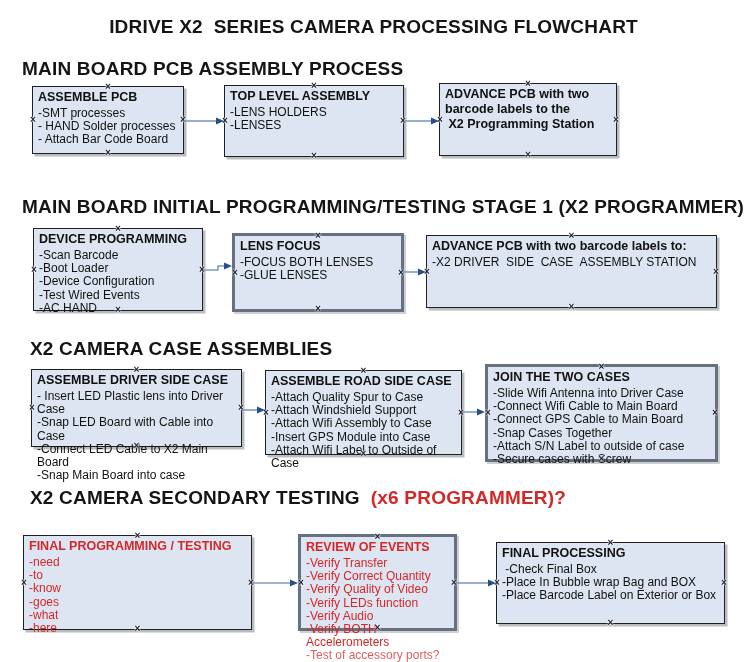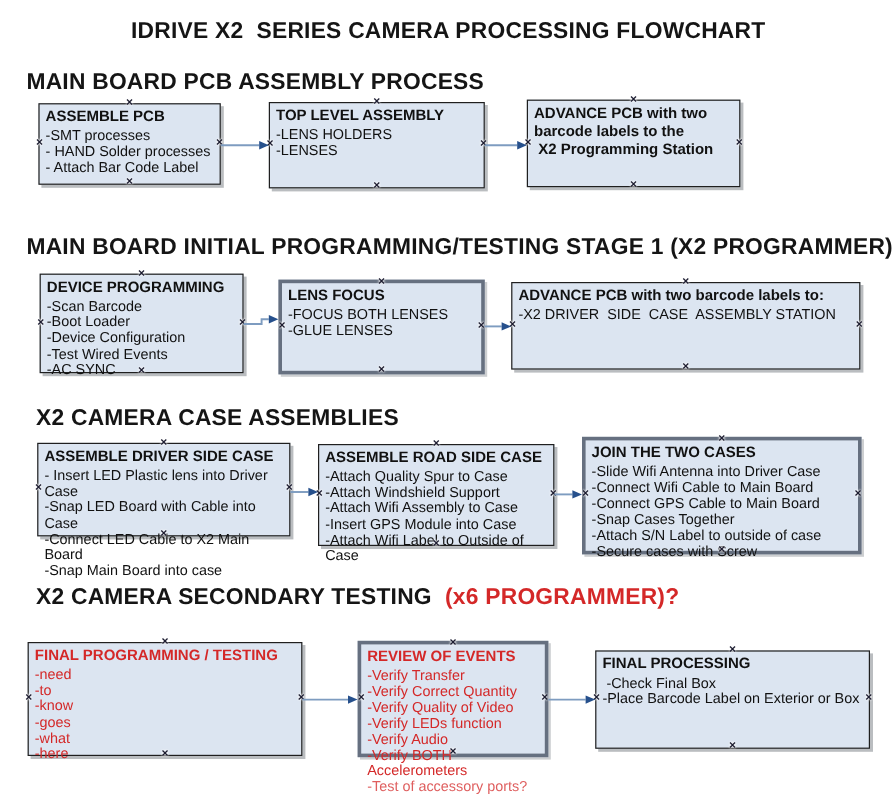--- a/index.html
+++ b/index.html
@@ -58,21 +58,21 @@
   <div class="sec-heading sh1">MAIN BOARD PCB ASSEMBLY PROCESS</div>
   <div class="sec-heading sh2">MAIN BOARD INITIAL PROGRAMMING/TESTING STAGE 1 (X2 PROGRAMMER)</div>
   <div class="sec-heading sh3">X2 CAMERA CASE ASSEMBLIES</div>
   <div class="sec-heading sh4"><span>X2 CAMERA SECONDARY TESTING  </span><span class="red-t">(x6 PROGRAMMER)?</span></div>
 
   <div class="fc-box b11">
     <div class="box-title">ASSEMBLE PCB</div>
     <div class="box-items">
         <div class="box-item">-SMT processes</div>
         <div class="box-item">- HAND Solder processes</div>
-        <div class="box-item">- Attach Bar Code Label</div>
+        <div class="box-item">- Attach Bar Code Board</div>
       </div>
   <span class="cp" style="left: 50%; top: 0%;">×</span>
       <span class="cp" style="left: 50%; top: 100%;">×</span>
       <span class="cp" style="left: 0%; top: 50%;">×</span>
       <span class="cp" style="left: 100%; top: 50%;">×</span>
     </div>
   <div class="fc-box b12">
     <div class="box-title">TOP LEVEL ASSEMBLY</div>
     <div class="box-items">
         <div class="box-item">-LENS HOLDERS</div>
@@ -94,21 +94,21 @@
       <span class="cp" style="left: 100%; top: 50%;">×</span>
     </div>
 
   <div class="fc-box b21">
     <div class="box-title">DEVICE PROGRAMMING</div>
     <div class="box-items">
         <div class="box-item">-Scan Barcode</div>
         <div class="box-item">-Boot Loader</div>
         <div class="box-item">-Device Configuration</div>
         <div class="box-item">-Test Wired Events</div>
-        <div class="box-item">-AC SYNC</div>
+        <div class="box-item">-AC HAND</div>
       </div>
   <span class="cp" style="left: 50%; top: 0%;">×</span>
       <span class="cp" style="left: 50%; top: 100%;">×</span>
       <span class="cp" style="left: 0%; top: 50%;">×</span>
       <span class="cp" style="left: 100%; top: 50%;">×</span>
     </div>
   <div class="fc-box b22 thick">
     <div class="box-title">LENS FOCUS</div>
     <div class="box-items">
         <div class="box-item">-FOCUS BOTH LENSES</div>
@@ -201,20 +201,21 @@
       </div>
   <span class="cp" style="left: 50%; top: 0%;">×</span>
       <span class="cp" style="left: 50%; top: 100%;">×</span>
       <span class="cp" style="left: 0%; top: 50%;">×</span>
       <span class="cp" style="left: 100%; top: 50%;">×</span>
     </div>
   <div class="fc-box b43">
     <div class="box-title">FINAL PROCESSING</div>
     <div class="box-items">
         <div class="box-item"> -Check Final Box</div>
+        <div class="box-item">-Place In Bubble wrap Bag and BOX</div>
         <div class="box-item">-Place Barcode Label on Exterior or Box</div>
       </div>
   <span class="cp" style="left: 50%; top: 0%;">×</span>
       <span class="cp" style="left: 50%; top: 100%;">×</span>
       <span class="cp" style="left: 0%; top: 50%;">×</span>
       <span class="cp" style="left: 100%; top: 50%;">×</span>
     </div>
 
   <svg class="arrows" width="747" height="662" viewBox="0 0 747 662">
     <g>

